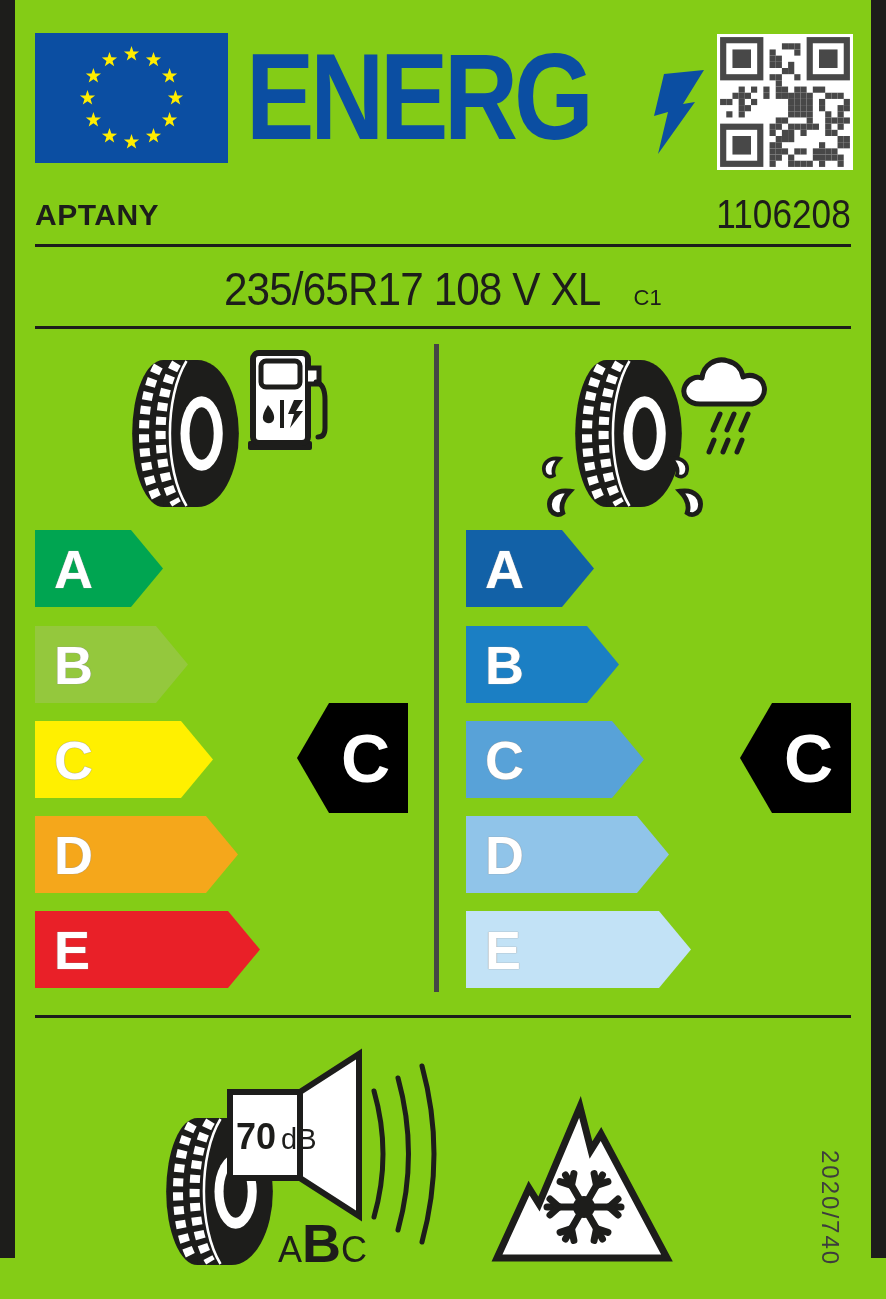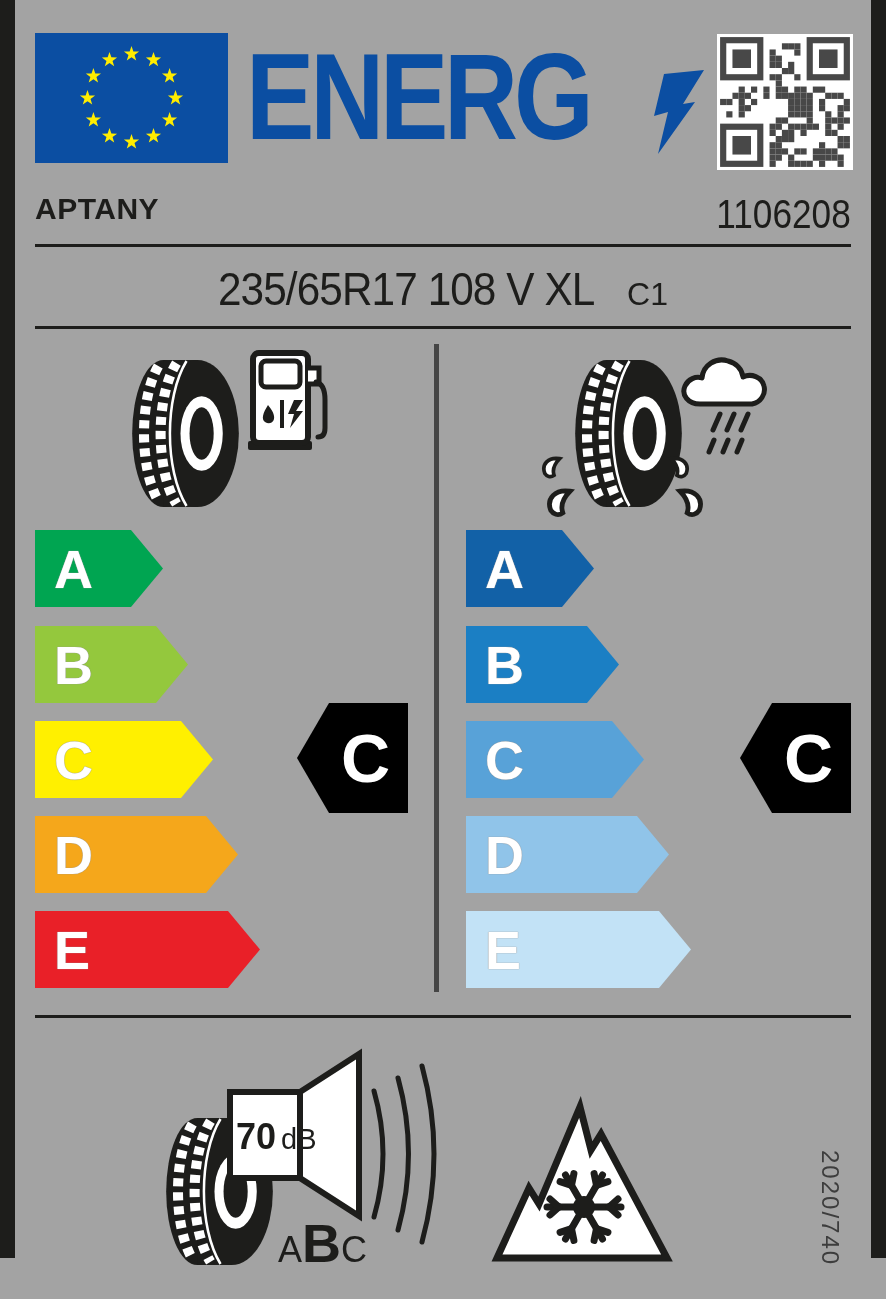--- a/index.html
+++ b/index.html
@@ -1,32 +1,32 @@
 <!DOCTYPE html>
 <html><head>
 <meta charset="utf-8">
 <style>
   html,body{margin:0;padding:0;background:#fff;}
-  .label{position:relative;width:886px;height:1299px;background:#a3a3a3;overflow:hidden;
+  .label{position:relative;width:886px;height:1299px;background:#84cc16;overflow:hidden;
          font-family:"Liberation Sans",sans-serif;color:#1d1d1b;}
   .abs{position:absolute;}
   .sidebar{position:absolute;top:0;width:15px;height:1258px;background:#1d1d1b;}
   .hline{position:absolute;left:35px;width:816px;height:3px;background:#1d1d1b;}
   .vline{position:absolute;left:434px;top:344px;width:5px;height:648px;background:#454545;}
   .flag{position:absolute;left:35px;top:33px;width:193px;height:130px;}
   .energ{position:absolute;left:246px;top:36px;font-weight:bold;font-size:122px;line-height:1;
          letter-spacing:-5px;color:#0b4ea2;transform:scaleX(.84);transform-origin:left top;white-space:nowrap;}
   .bolt{position:absolute;left:652px;top:70px;}
   .qr{position:absolute;left:717px;top:34px;}
-  .row1{position:absolute;left:35px;right:35px;top:192px;display:flex;justify-content:space-between;align-items:flex-start;}
+  .row1{position:absolute;left:35px;right:35px;top:192px;display:flex;justify-content:space-between;align-items:center;}
   .supplier{font-weight:bold;font-size:30px;letter-spacing:.5px;}
   .typeid{font-size:40px;transform:scaleX(.88);transform-origin:right bottom;letter-spacing:0;}
   .row2{position:absolute;left:35px;right:35px;top:262px;display:flex;justify-content:center;align-items:baseline;}
   .sizedes{font-size:46px;transform:scaleX(.92);transform-origin:left bottom;letter-spacing:-1px;}
-  .tyreclass{font-size:32px;}
+  .tyreclass{font-size:22px;}
   .arrow{position:absolute;height:77px;display:flex;align-items:center;
          clip-path:polygon(0 0,calc(100% - 32px) 0,100% 50%,calc(100% - 32px) 100%,0 100%);
          filter:drop-shadow(0 0 1px #8a8a8a);}
   .arrow .lt{padding-left:19px;font-weight:bold;font-size:54px;color:#fff;
              text-shadow:0 0 1px #999,0 0 1px #999;}
   .rating{position:absolute;top:703px;width:111px;height:110px;background:#000;
           clip-path:polygon(0 50%,32px 0,100% 0,100% 100%,32px 100%);
           display:flex;align-items:center;justify-content:center;}
   .rating .lt{color:#fff;font-weight:bold;font-size:68px;padding-left:26px;}
   .reg{position:absolute;left:816px;top:1150px;writing-mode:vertical-rl;font-size:24px;

